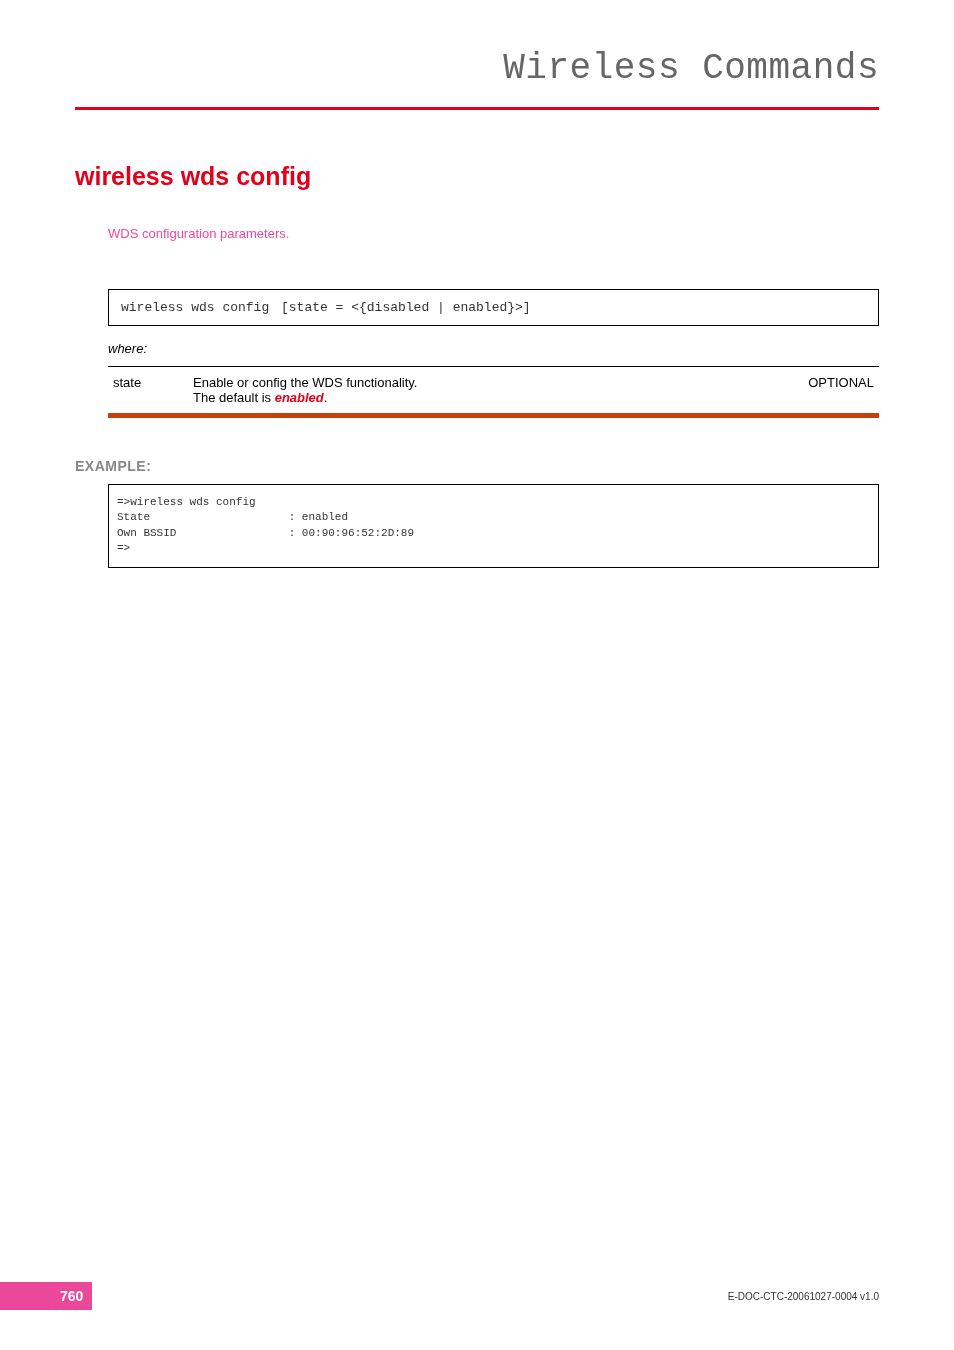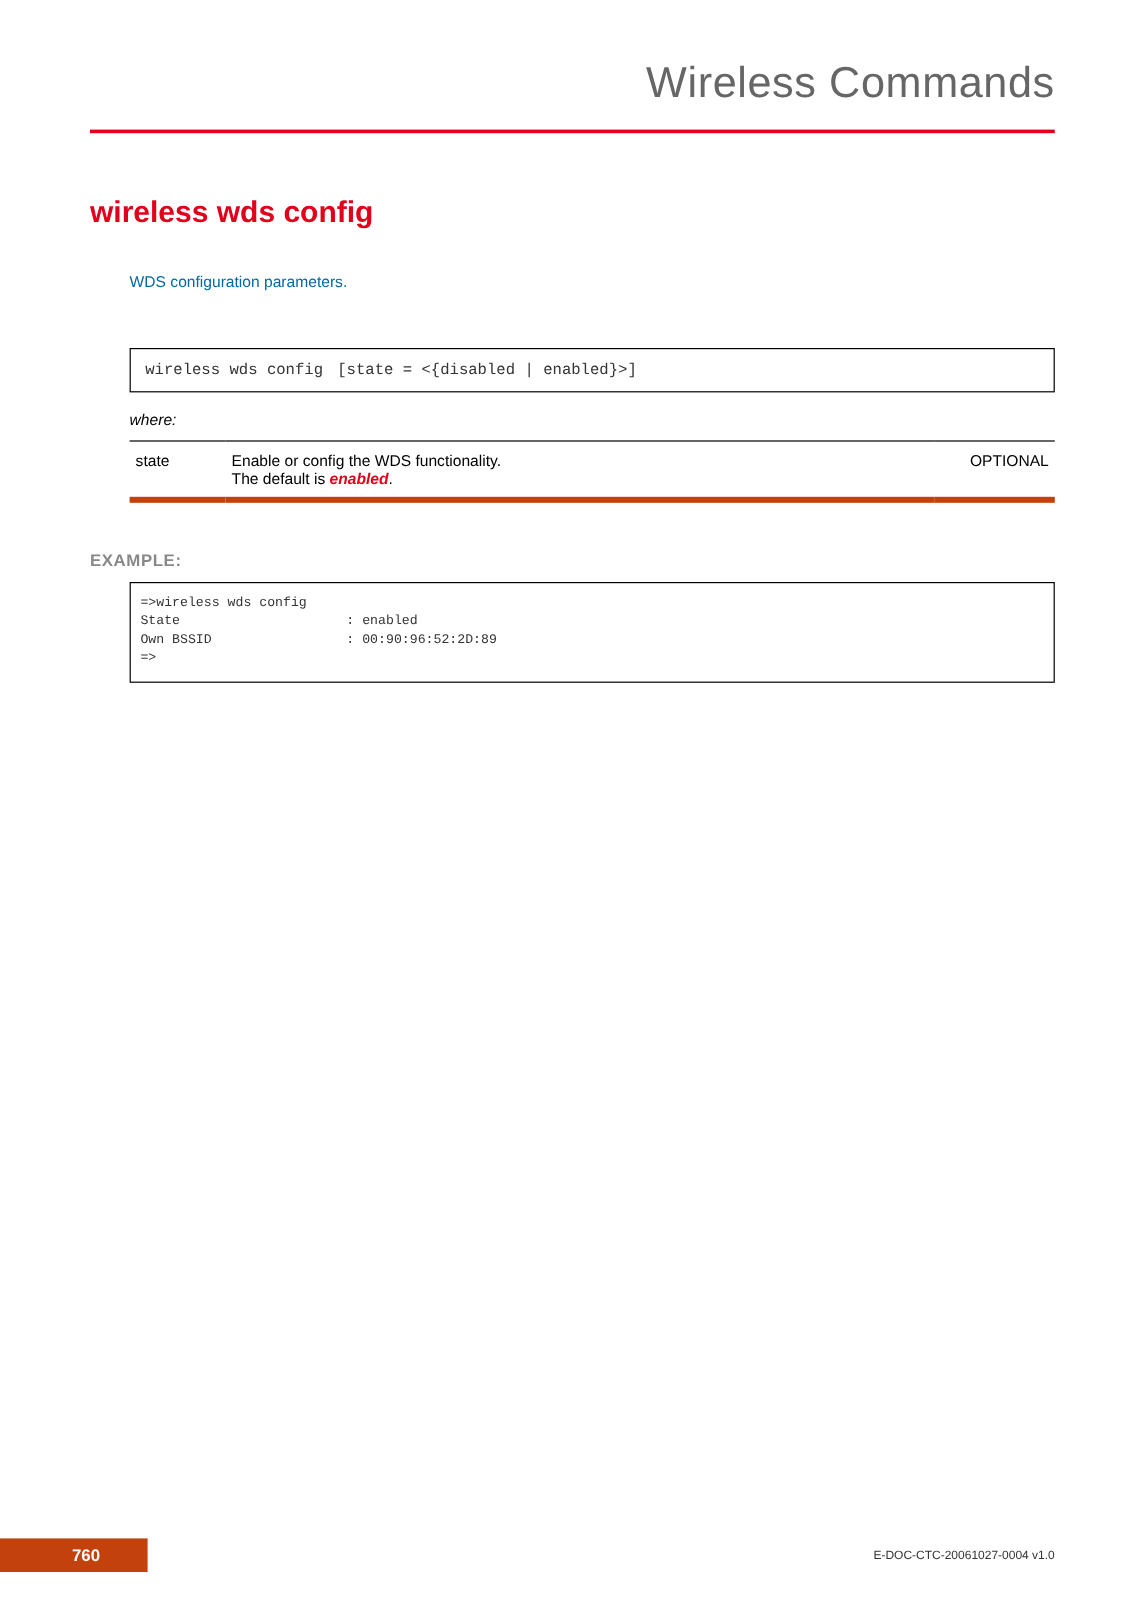--- a/index.html
+++ b/index.html
@@ -19,37 +19,37 @@
       height: 100%;
       position: relative;
     }
     .header-title {
       text-align: right;
       font-size: 36px;
       font-weight: 300;
       color: #666666;
       letter-spacing: 0.5px;
       margin-bottom: 18px;
-      font-family: Liberation Sans, sans-serif;
+      font-family: Liberation Mono, monospace;
     }
     .header-rule {
       border: none;
       border-top: 3px solid #e2001a;
       margin-bottom: 52px;
     }
     .command-title {
       color: #e2001a;
       font-size: 25px;
       font-weight: bold;
       margin-bottom: 35px;
       margin-left: 0px;
     }
     .description {
       font-size: 13px;
-      color: #0369a1;
+      color: #ec4899;
       margin-left: 33px;
       margin-bottom: 48px;
       margin-top: 12px;
     }
     .section-label {
       color: #888888;
       font-size: 14px;
       font-weight: bold;
       letter-spacing: 0.5px;
       margin-bottom: 10px;
@@ -116,25 +116,25 @@
     .footer {
       position: absolute;
       bottom: 40px;
       left: 0;
       right: 0;
       display: flex;
       align-items: center;
       justify-content: space-between;
     }
     .page-num-box {
-      background: #c2410c;
+      background: #ec4899;
       color: #ffffff;
       font-weight: bold;
       font-size: 14px;
-      padding: 6px 40px 6px 60px;
+      padding: 6px 9px 6px 60px;
       text-align: right;
     }
     .doc-id {
       font-size: 10px;
       color: #333333;
       padding-right: 75px;
     }
   </style>
 </head>
 <body>

